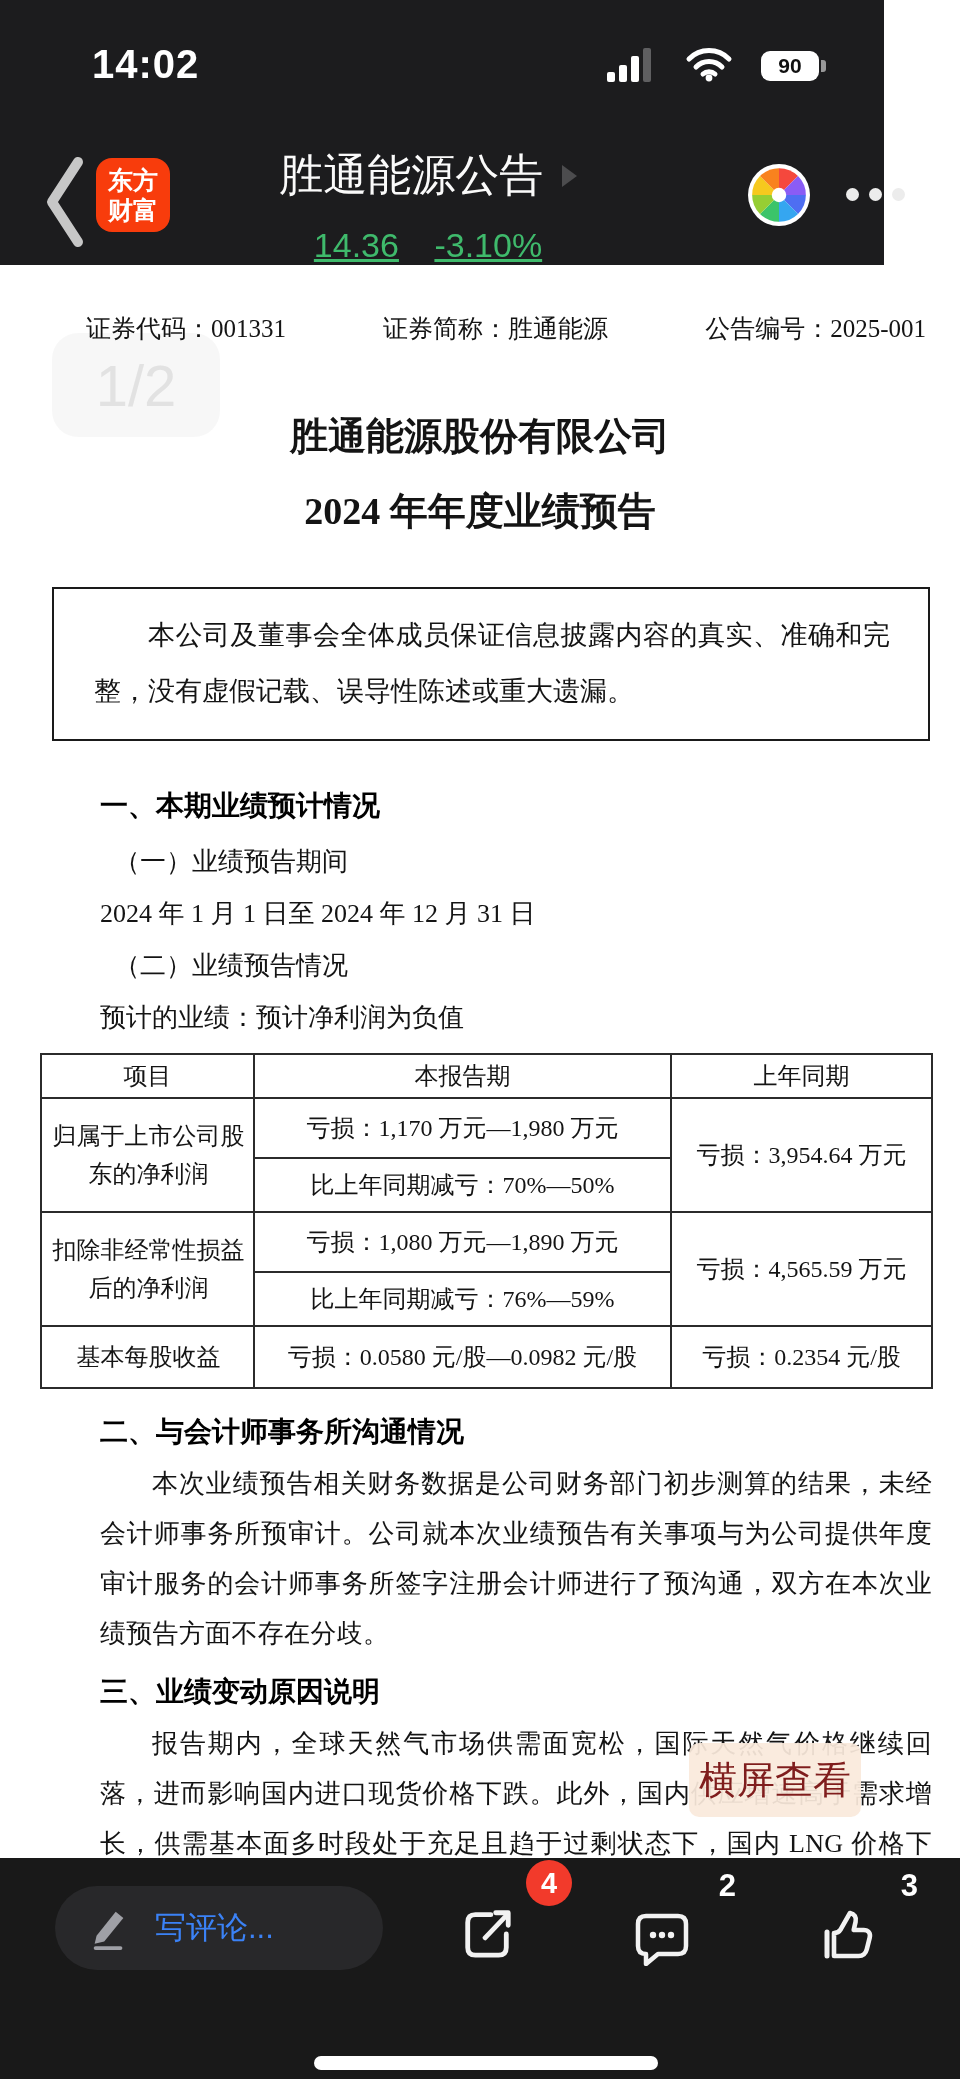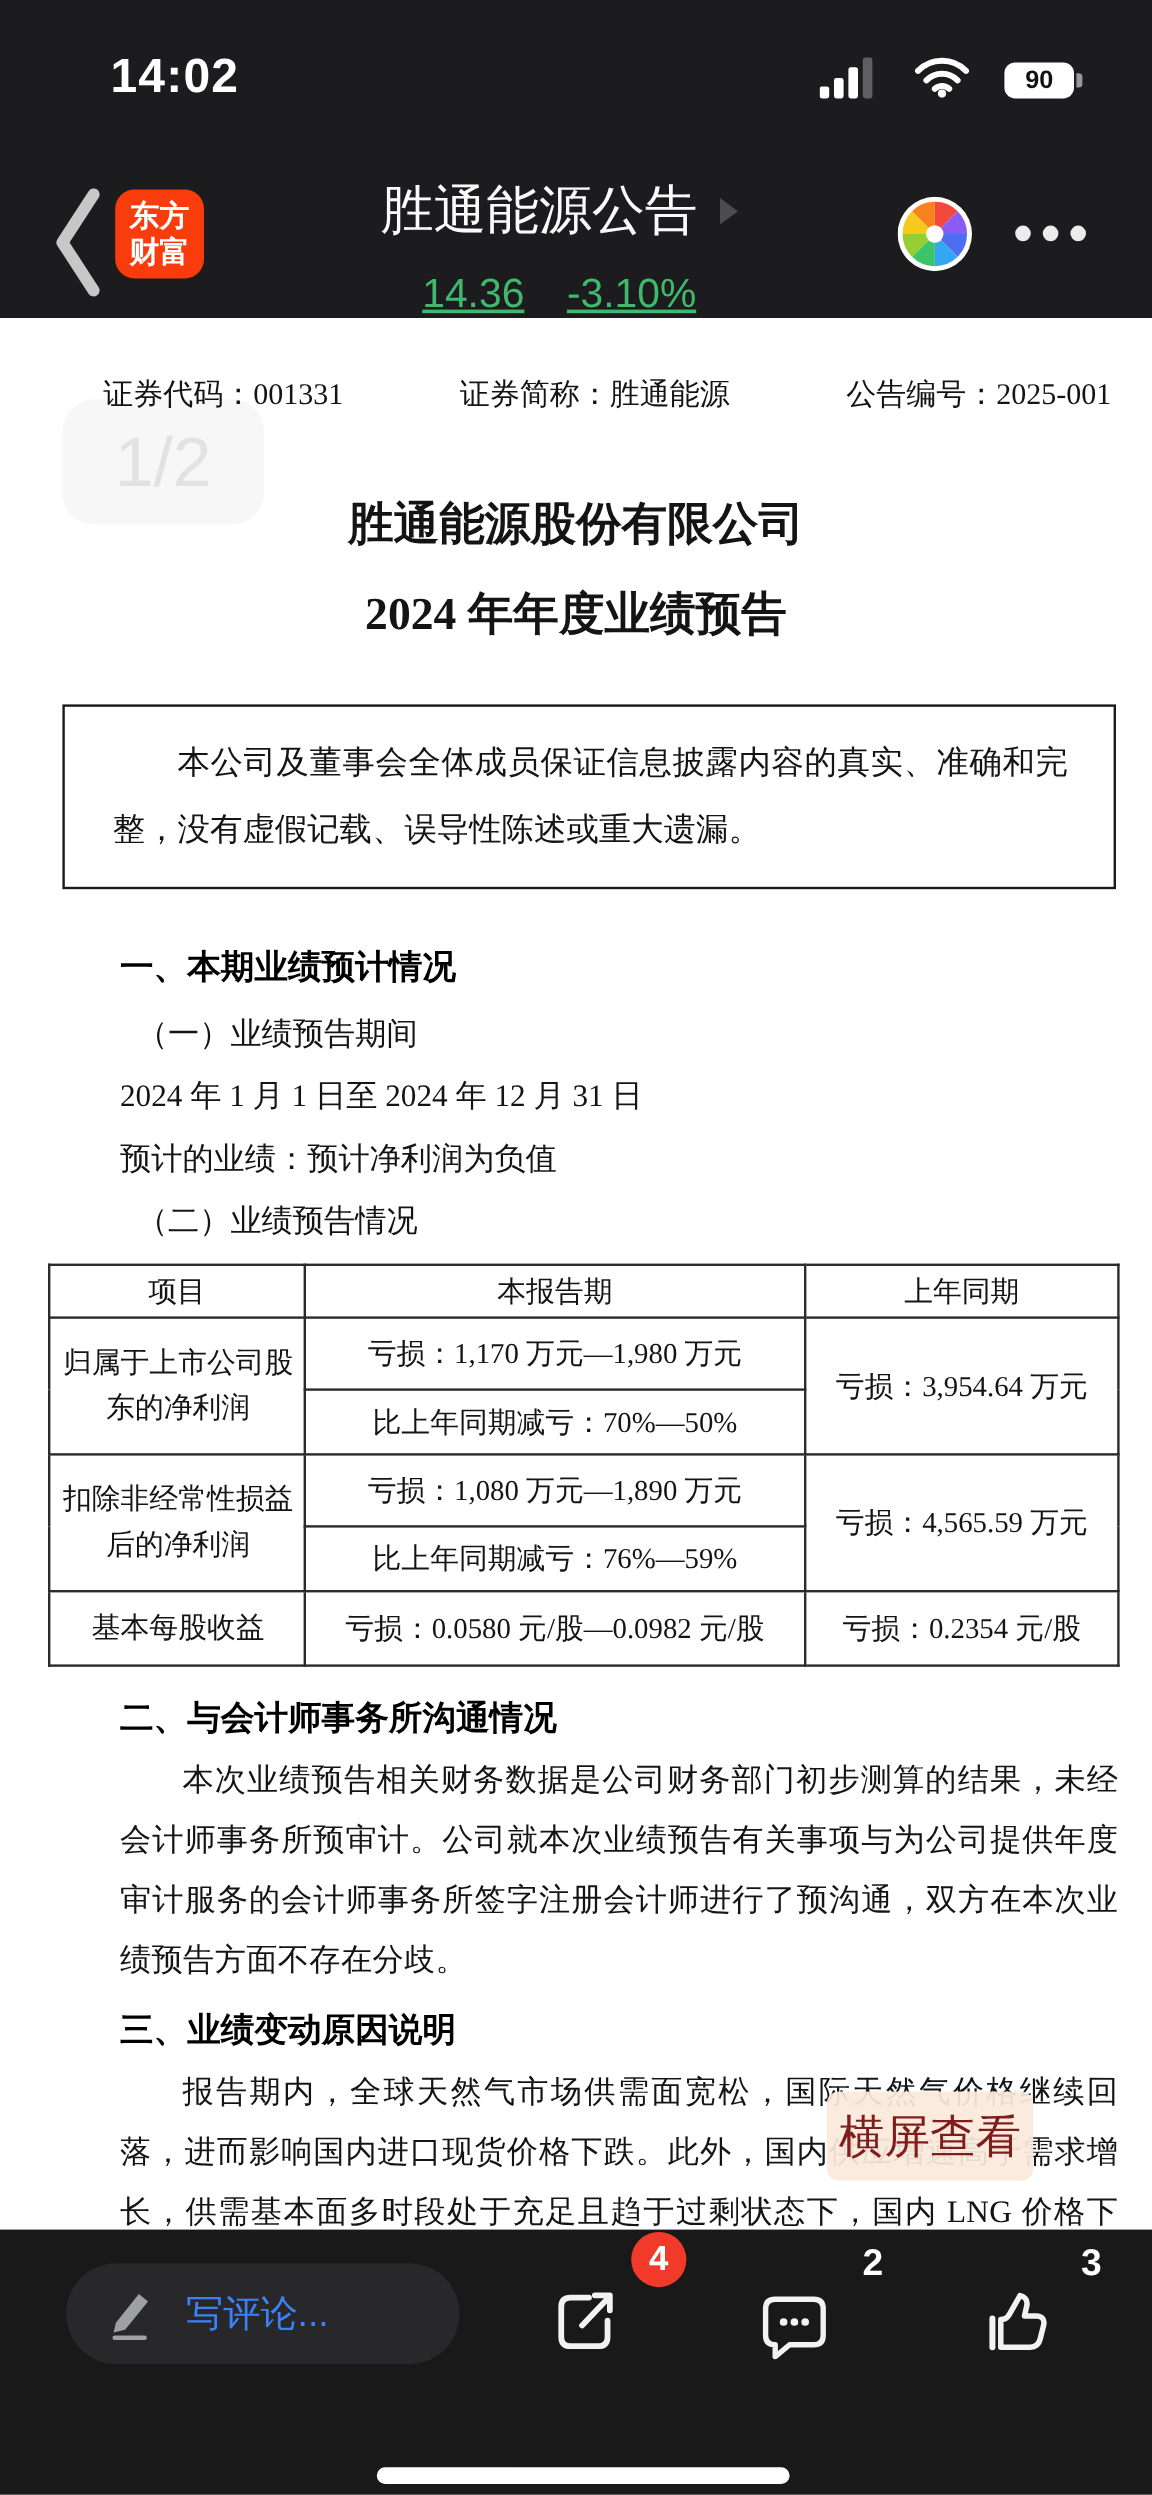--- a/index.html
+++ b/index.html
@@ -3,21 +3,21 @@
 <meta charset="utf-8">
 <style>
   * { margin:0; padding:0; box-sizing:border-box; }
   html,body { background:#000; }
   #screen {
     position:relative; width:960px; height:2079px; margin:0 auto;
     background:#fff; overflow:hidden;
     font-family:"Liberation Sans","DejaVu Sans",sans-serif;
   }
   
-  .header { position:absolute; top:0; left:0; width:960px; height:265px; background:#1c1c1e; }
+  .header { position:absolute; top:0; left:0; width:884px; height:265px; background:#1c1c1e; }
   .time { position:absolute; left:92px; top:42px; color:#fff; font-size:40px; font-weight:700; letter-spacing:1px; }
   .status-icons { position:absolute; right:58px; top:44px; display:flex; align-items:center; gap:28px; }
   .battery { display:flex; align-items:center; }
   .battery-body { width:58px; height:30px; background:#fff; border-radius:9px; display:flex; align-items:center; justify-content:center; color:#111; font-size:21px; font-weight:700; }
   .battery-nub { width:5px; height:12px; background:rgba(255,255,255,.55); border-radius:0 3px 3px 0; margin-left:2px; }
   .back { position:absolute; left:44px; top:152px; width:48px; height:100px; display:flex; align-items:center; }
   .logo { position:absolute; left:96px; top:158px; width:74px; height:74px; background:#f83c0c; border-radius:16px; color:#fff; font-weight:700; font-size:25px; line-height:30px; display:flex; flex-direction:column; align-items:center; justify-content:center; }
   .nav-title-wrap { position:absolute; left:0; right:0; top:146px; text-align:center; transform:translateX(-14px); }
   .nav-title { color:#fafafa; font-size:44px; font-weight:500; display:inline-block; vertical-align:middle; }
   .title-chevron { display:inline-block; vertical-align:middle; margin-left:14px; width:0; height:0; border-left:15px solid #4c4c4e; border-top:11px solid transparent; border-bottom:11px solid transparent; }
@@ -138,22 +138,22 @@
 
     <h1>胜通能源股份有限公司</h1>
     <h2>2024 年年度业绩预告</h2>
 
     <div class="notice-box">本公司及董事会全体成员保证信息披露内容的真实、准确和完整，没有虚假记载、误导性陈述或重大遗漏。</div>
 
     <div class="sec">
       <h3>一、本期业绩预计情况</h3>
       <div class="line-item ind">（一）业绩预告期间</div>
       <div class="line-item">2024 年 1 月 1 日至 2024 年 12 月 31 日</div>
+      <div class="line-item ind">（二）业绩预告情况</div>
       <div class="line-item">预计的业绩：预计净利润为负值</div>
-      <div class="line-item ind">（二）业绩预告情况</div>
     </div>
 
     <table class="fin">
       <colgroup>
           <col style="width:23.9%">
           <col style="width:46.8%">
           <col style="width:29.3%">
         </colgroup>
       <tbody>
           <tr>

